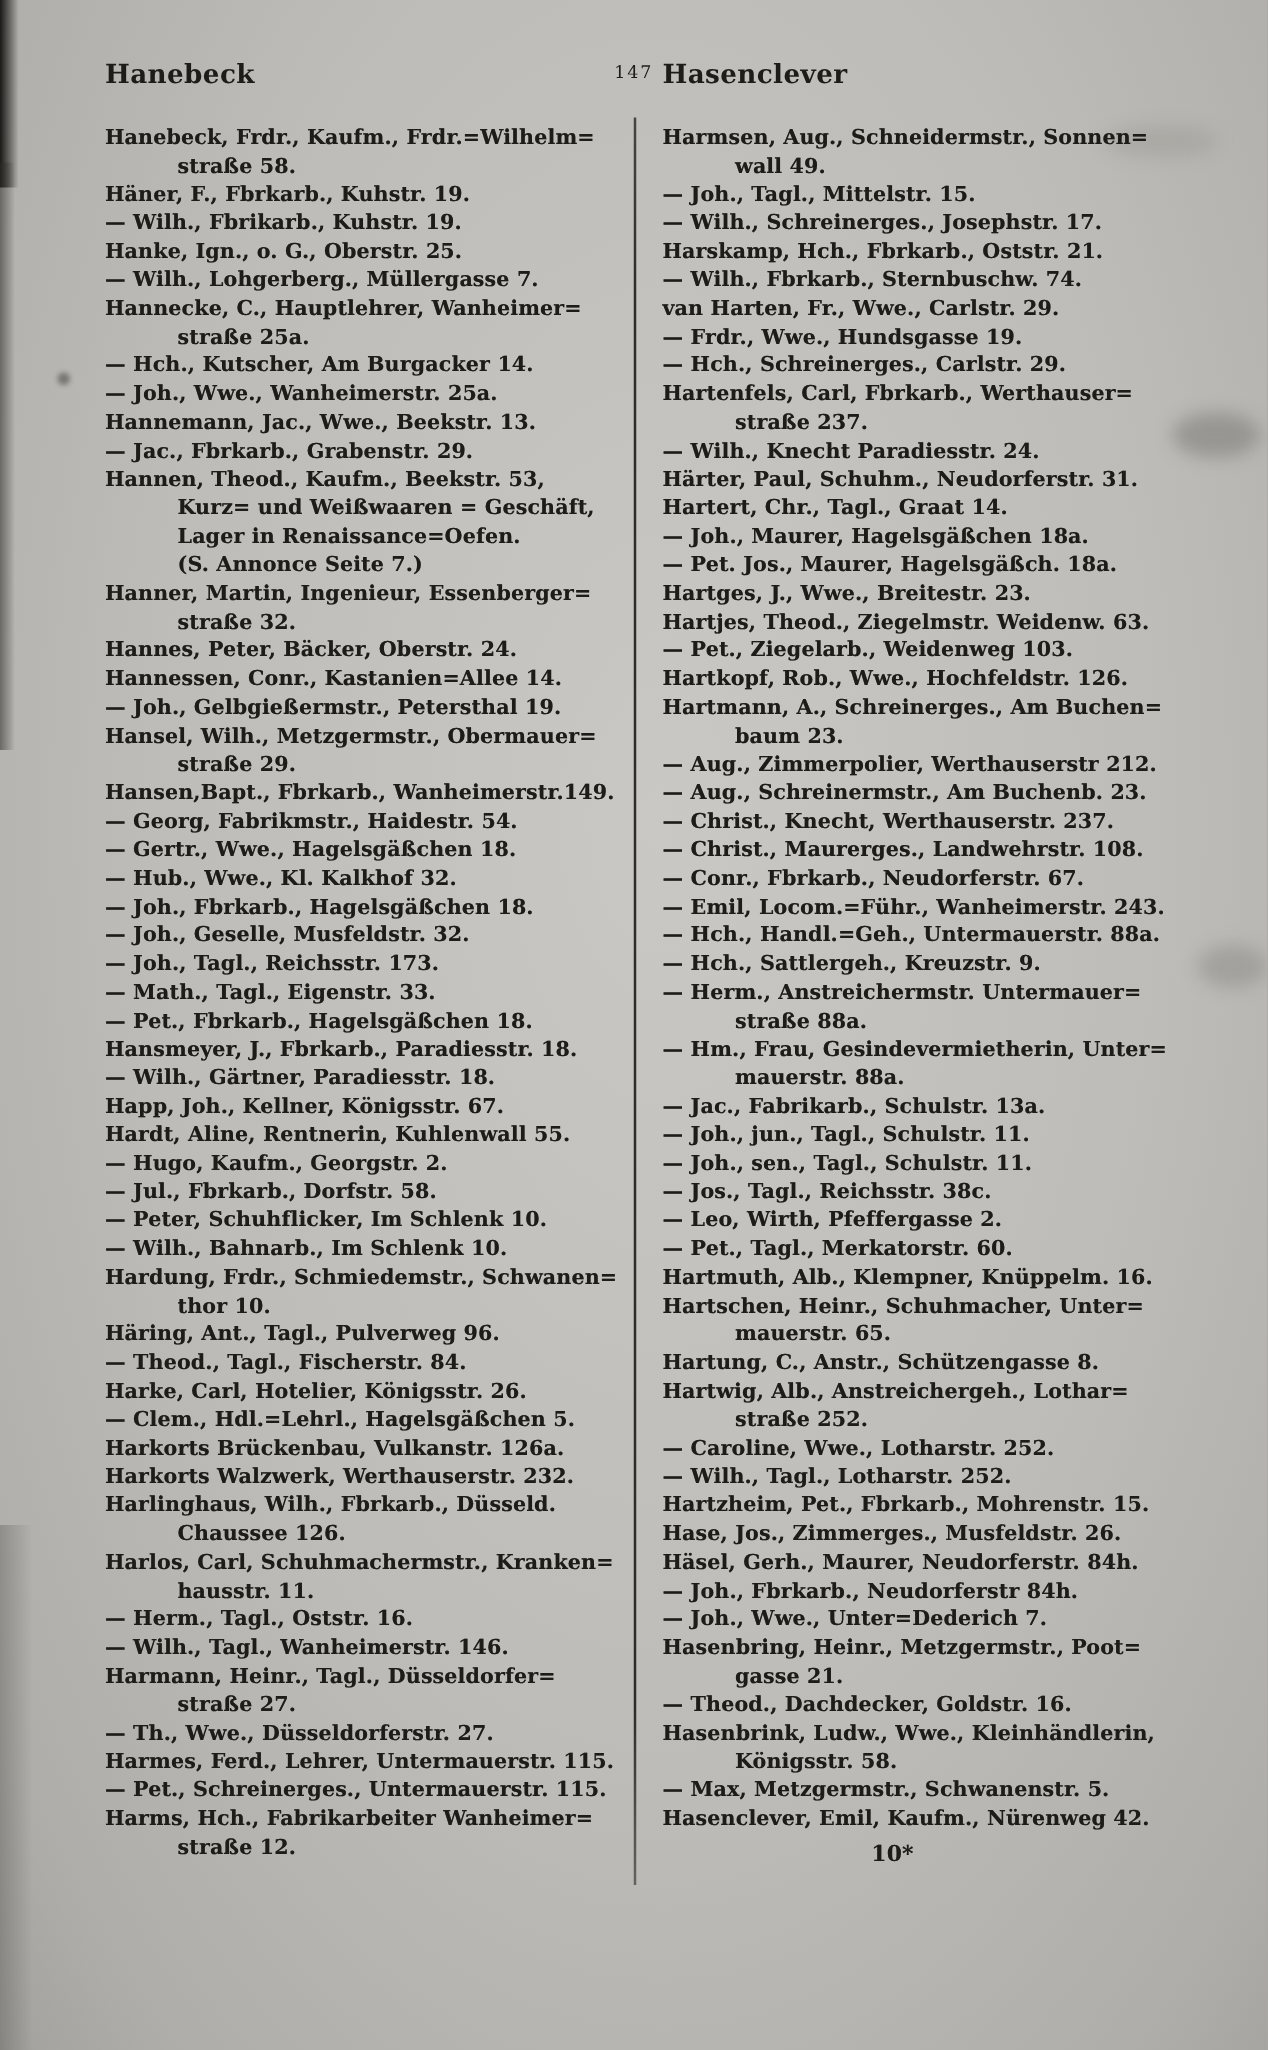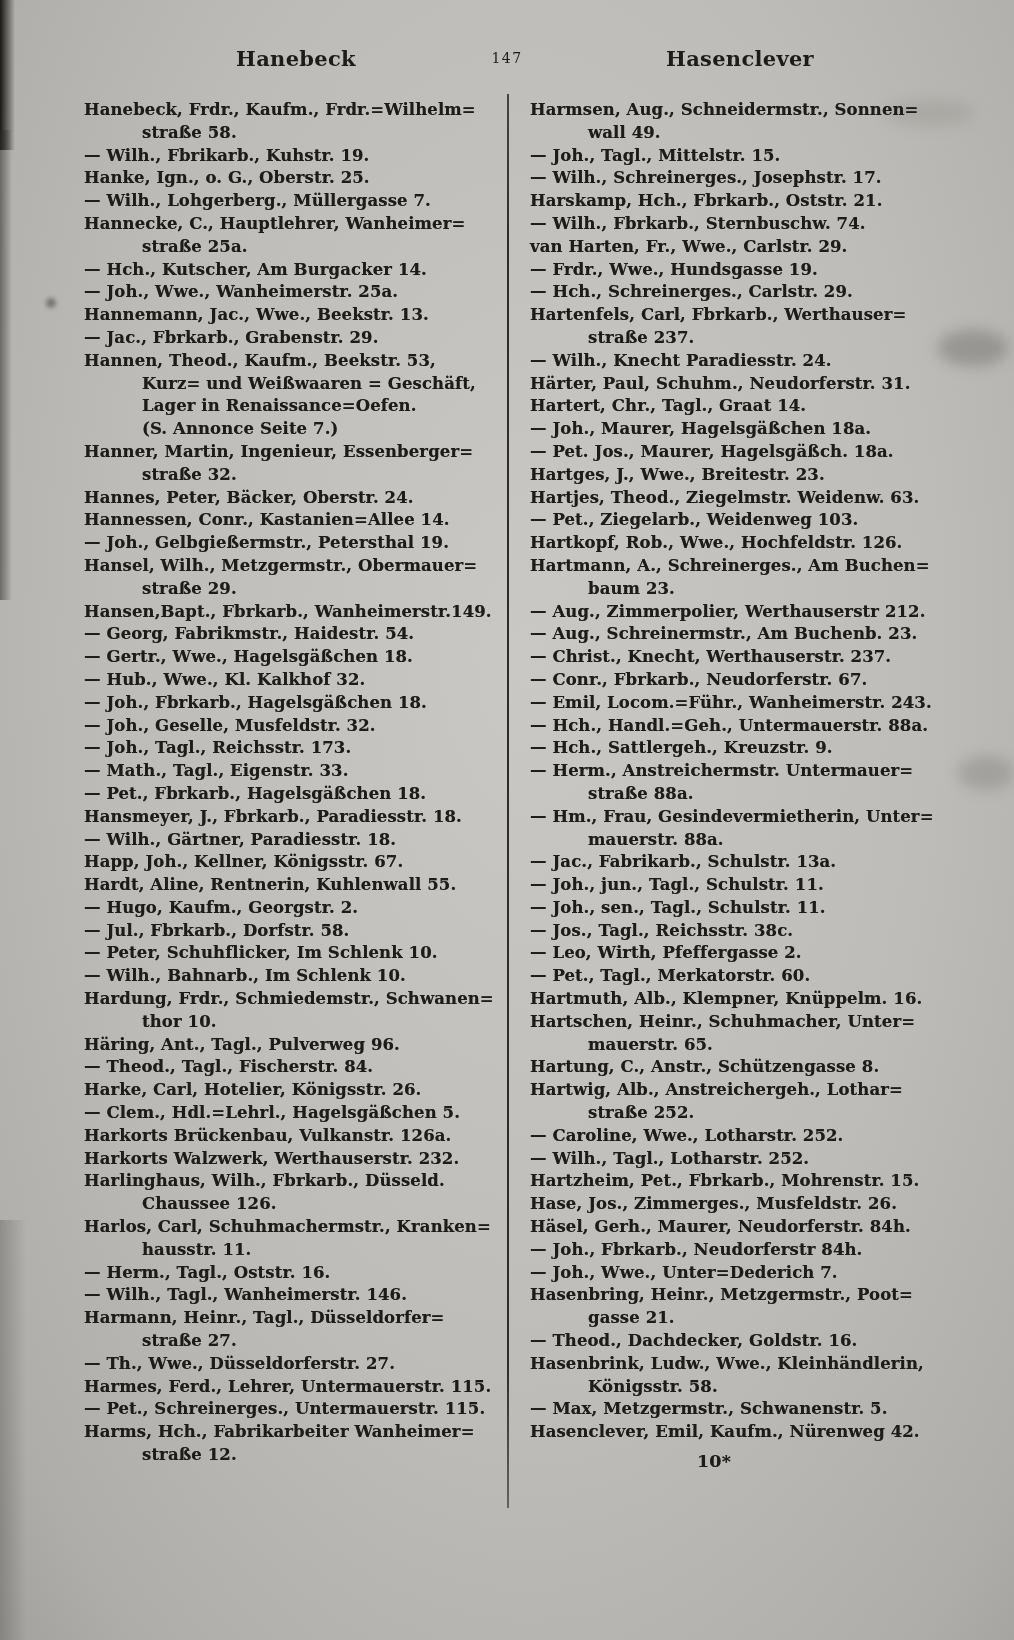--- a/index.html
+++ b/index.html
@@ -20,21 +20,21 @@
     background:linear-gradient(to right, rgba(45,43,40,.55), rgba(45,43,40,0));}
   .edge-dark-bottom{position:absolute;left:0;bottom:0;width:26px;height:420px;
     background:linear-gradient(to right, rgba(80,78,74,.35), rgba(80,78,74,0));}
   .smudge{position:absolute;border-radius:50%;filter:blur(7px);}
   .smudge-1{right:6px;top:330px;width:70px;height:36px;background:rgba(110,108,104,.45);}
   .smudge-2{right:0px;top:756px;width:56px;height:34px;background:rgba(120,118,114,.35);}
   .smudge-3{left:46px;top:298px;width:10px;height:10px;background:rgba(70,68,64,.55);filter:blur(2px);}
   .smudge-4{right:40px;top:100px;width:90px;height:26px;background:rgba(140,138,134,.30);}
 
   
-  .header-name{position:absolute;top:46px;font-size:21px;font-weight:700;text-align:center;
+  .header-name{position:absolute;top:46px;font-size:21px;font-weight:700;
     letter-spacing:.3px;}
   .header-name.left{left:84px;width:424px;}
   .header-name.right{left:530px;width:420px;}
   .page-number{position:absolute;top:50px;left:0;width:100%;text-align:center;
     font-size:14px;font-weight:400;letter-spacing:1.5px;}
 
   
   .divider{position:absolute;left:507px;top:94px;width:2px;height:1414px;
     background:linear-gradient(to bottom, rgba(30,28,25,.75), rgba(30,28,25,.9) 10%, rgba(30,28,25,.9) 90%, rgba(30,28,25,.55));}
 
@@ -67,20 +67,23 @@
   <div class="header-name right">Hasenclever</div>
 
   <div class="divider"></div>
 
   <div class="col col-left">
       <div class="entry">
         <div class="line">Hanebeck, Frdr., Kaufm., Frdr.=Wilhelm=</div>
         <div class="line cont">straße 58.</div>
       </div>
       <div class="entry">
+        <div class="line">Häner, F., Fbrkarb., Kuhstr. 19.</div>
+      </div>
+      <div class="entry">
         <div class="line">— Wilh., Fbrikarb., Kuhstr. 19.</div>
       </div>
       <div class="entry">
         <div class="line">Hanke, Ign., o. G., Oberstr. 25.</div>
       </div>
       <div class="entry">
         <div class="line">— Wilh., Lohgerberg., Müllergasse 7.</div>
       </div>
       <div class="entry">
         <div class="line">Hannecke, C., Hauptlehrer, Wanheimer=</div>
@@ -290,20 +293,23 @@
       <div class="entry">
         <div class="line">— Aug., Zimmerpolier, Werthauserstr 212.</div>
       </div>
       <div class="entry">
         <div class="line">— Aug., Schreinermstr., Am Buchenb. 23.</div>
       </div>
       <div class="entry">
         <div class="line">— Christ., Knecht, Werthauserstr. 237.</div>
       </div>
       <div class="entry">
+        <div class="line">— Christ., Maurerges., Landwehrstr. 108.</div>
+      </div>
+      <div class="entry">
         <div class="line">— Conr., Fbrkarb., Neudorferstr. 67.</div>
       </div>
       <div class="entry">
         <div class="line">— Emil, Locom.=Führ., Wanheimerstr. 243.</div>
       </div>
       <div class="entry">
         <div class="line">— Hch., Handl.=Geh., Untermauerstr. 88a.</div>
       </div>
       <div class="entry">
         <div class="line">— Hch., Sattlergeh., Kreuzstr. 9.</div>

